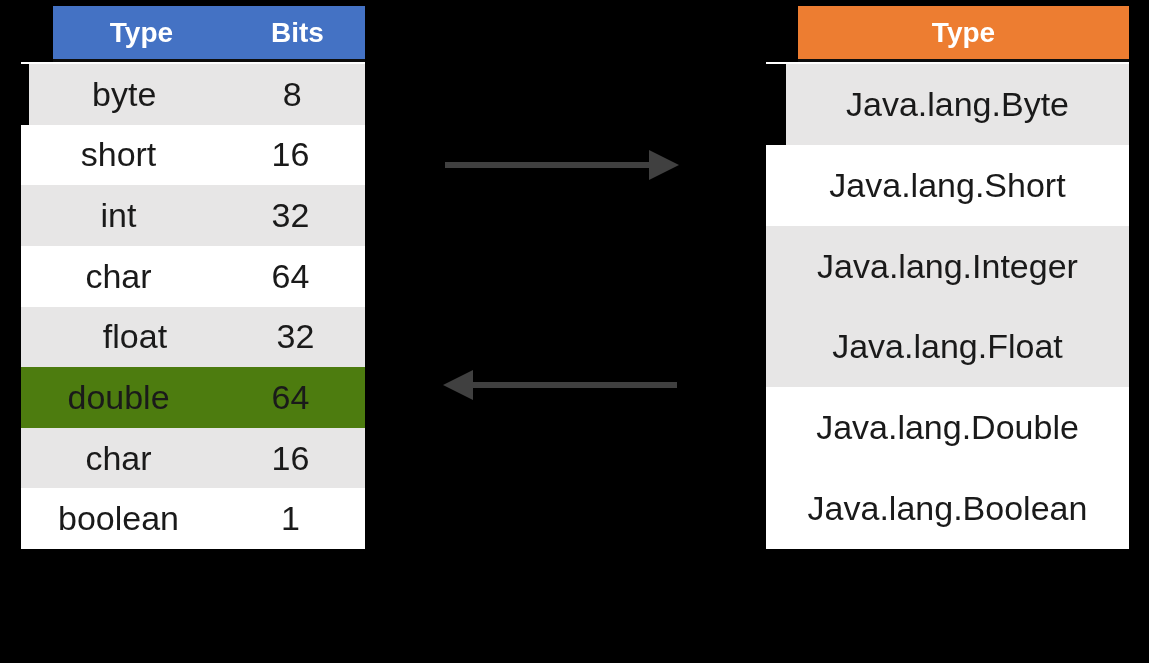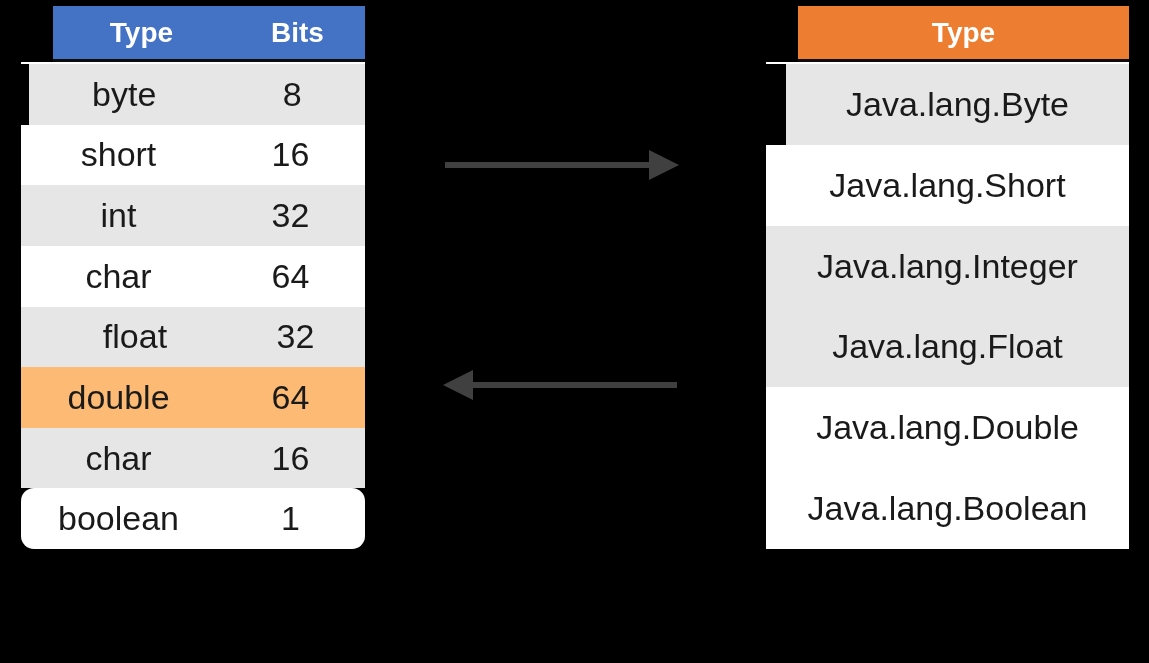--- a/index.html
+++ b/index.html
@@ -77,29 +77,29 @@
         <div class="cell c2">32</div>
       </div>
       <div class="trow" style="background: rgb(255, 255, 255);">
         <div class="cell c1">char</div>
         <div class="cell c2">64</div>
       </div>
       <div class="trow" style="background: rgb(231, 230, 230); padding-left: 23px;">
         <div class="cell c1">float</div>
         <div class="cell c2">32</div>
       </div>
-      <div class="trow" style="background: #fdba74;">
+      <div class="trow" style="background: #4d7c0f;">
         <div class="cell c1">double</div>
         <div class="cell c2">64</div>
       </div>
       <div class="trow" style="background: rgb(231, 230, 230);">
         <div class="cell c1">char</div>
         <div class="cell c2">16</div>
       </div>
-      <div class="trow" style="background: rgb(255, 255, 255); border-radius: 13px;">
+      <div class="trow" style="background: rgb(255, 255, 255);">
         <div class="cell c1">boolean</div>
         <div class="cell c2">1</div>
       </div>
     </div>
 </div>
 
 <svg class="arrow-svg" style="left:443px; top:148px;" width="238" height="34">
   <line class="arrow-line" x1="2" y1="17" x2="206" y2="17" stroke-width="6" stroke="#404040"></line>
   <polygon class="arrow-head" points="206,2 236,17 206,32" fill="#404040"></polygon>
 </svg>

